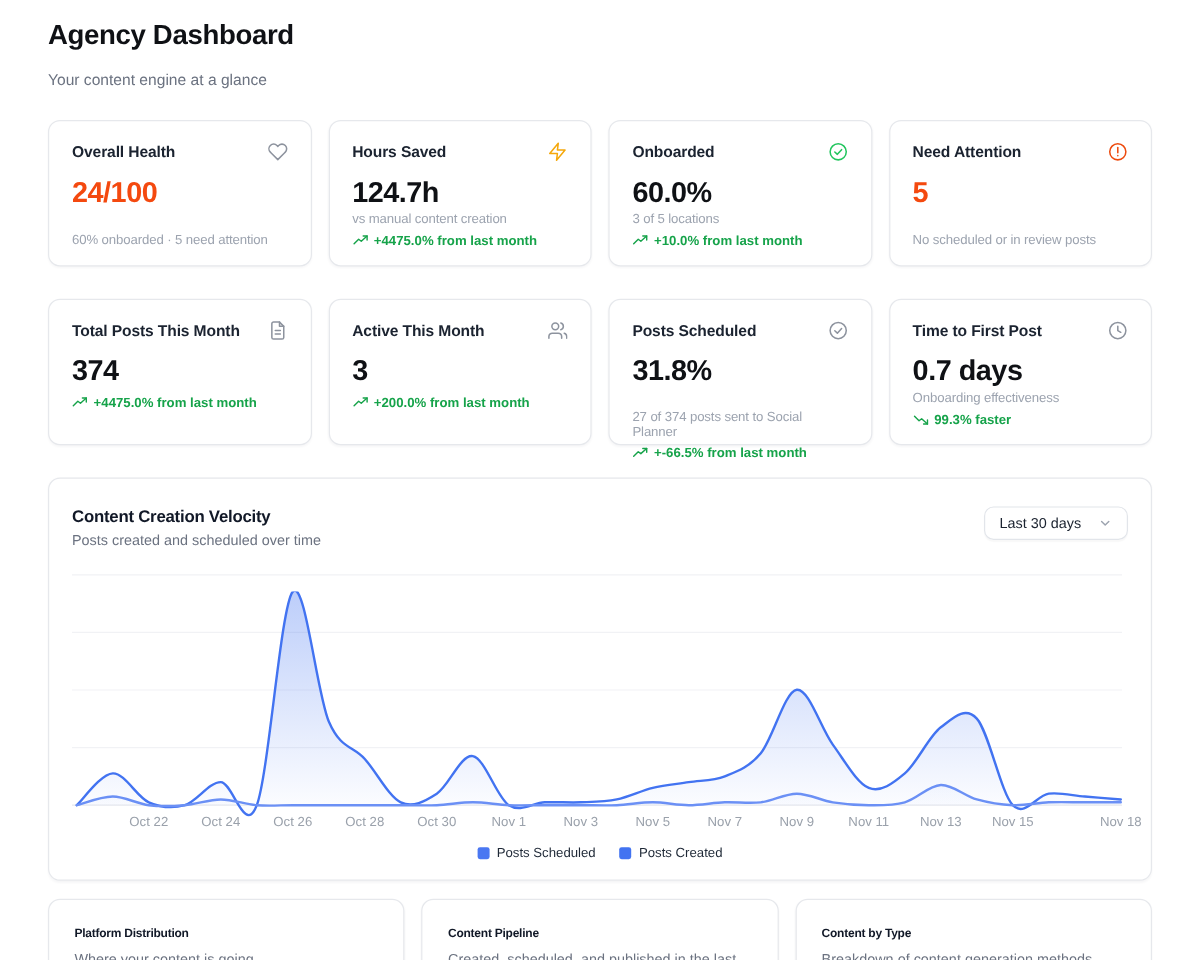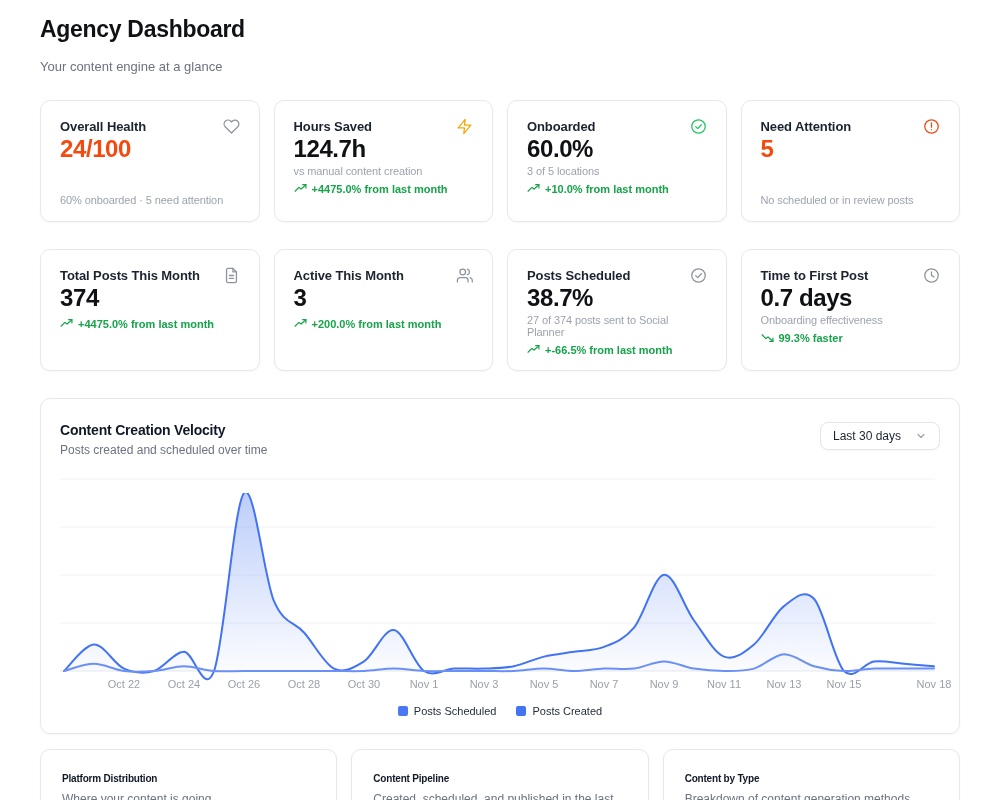--- a/index.html
+++ b/index.html
@@ -13,21 +13,21 @@
 
   .stat-grid { display:grid; grid-template-columns:repeat(4,1fr); gap:27px 14px; }
   .card { background:#fff; border:1px solid #e6e8ec; border-radius:10px;
     box-shadow:0 1px 2px rgba(16,24,40,0.04); }
   .stat-card { height:122px; padding:17px 19px 15px 19px; display:flex; flex-direction:column; }
   .stat-head { display:flex; align-items:center; justify-content:space-between; }
   .stat-title { font-size:13px; font-weight:600; color:#1b2330; letter-spacing:-0.1px; }
   .stat-icon { width:17px; height:17px; flex:0 0 auto; }
   .ic-gray { color:#8d939e; } .ic-green { color:#22c55e; }
   .ic-amber { color:#f5a80b; } .ic-orange { color:#ed4a0e; }
-  .stat-value { font-size:24px; font-weight:700; letter-spacing:-0.4px; margin-top:0; color:#0f1115; }
+  .stat-value { font-size:24px; font-weight:700; letter-spacing:-0.4px; margin-top:12px; color:#0f1115; }
   .orange { color:#f4490f; }
   .stat-sub { font-size:11px; color:#9ca3af; margin-top:5px; letter-spacing:-0.1px; }
   .push { margin-top:auto; }
   .trend { display:flex; align-items:flex-end; gap:5px; font-size:11px; font-weight:600;
     color:#16a34a; margin-top:5px; }
   .trend svg { width:13px; height:13px; }
 
   .chart-card { margin-top:27px; padding:23px 19px 12px 19px; }
   .chart-head { display:flex; align-items:flex-start; justify-content:space-between; }
   .chart-title { font-size:14px; font-weight:700; letter-spacing:-0.2px; }
@@ -161,22 +161,22 @@
     </div>
 
     <div class="card stat-card">
       <div class="stat-head">
         <span class="stat-title">Posts Scheduled</span>
         <svg class="stat-icon ic-gray" viewBox="0 0 24 24" fill="none" stroke="currentColor" stroke-width="1.8" stroke-linecap="round" stroke-linejoin="round">
             <circle cx="12" cy="12" r="9.5"></circle>
             <polyline points="8 12.2 11 15 16 9.5"></polyline>
           </svg>
       </div>
-      <div class="stat-value">38.7%</div>
-      <div class="stat-sub" style="margin-top:2px">27 of 374 posts sent to Social Planner</div>
+      <div class="stat-value">31.8%</div>
+      <div class="stat-sub" style="margin-top:18px">27 of 374 posts sent to Social Planner</div>
       <div class="trend">
         <svg viewBox="0 0 24 24" fill="none" stroke="currentColor" stroke-width="2.2" stroke-linecap="round" stroke-linejoin="round">
             <polyline points="2 17 9 10 13 13 22 5"></polyline>
             <polyline points="16 5 22 5 22 11"></polyline>
           </svg>
         <span>+-66.5% from last month</span>
       </div>
     </div>
 
     <div class="card stat-card">

